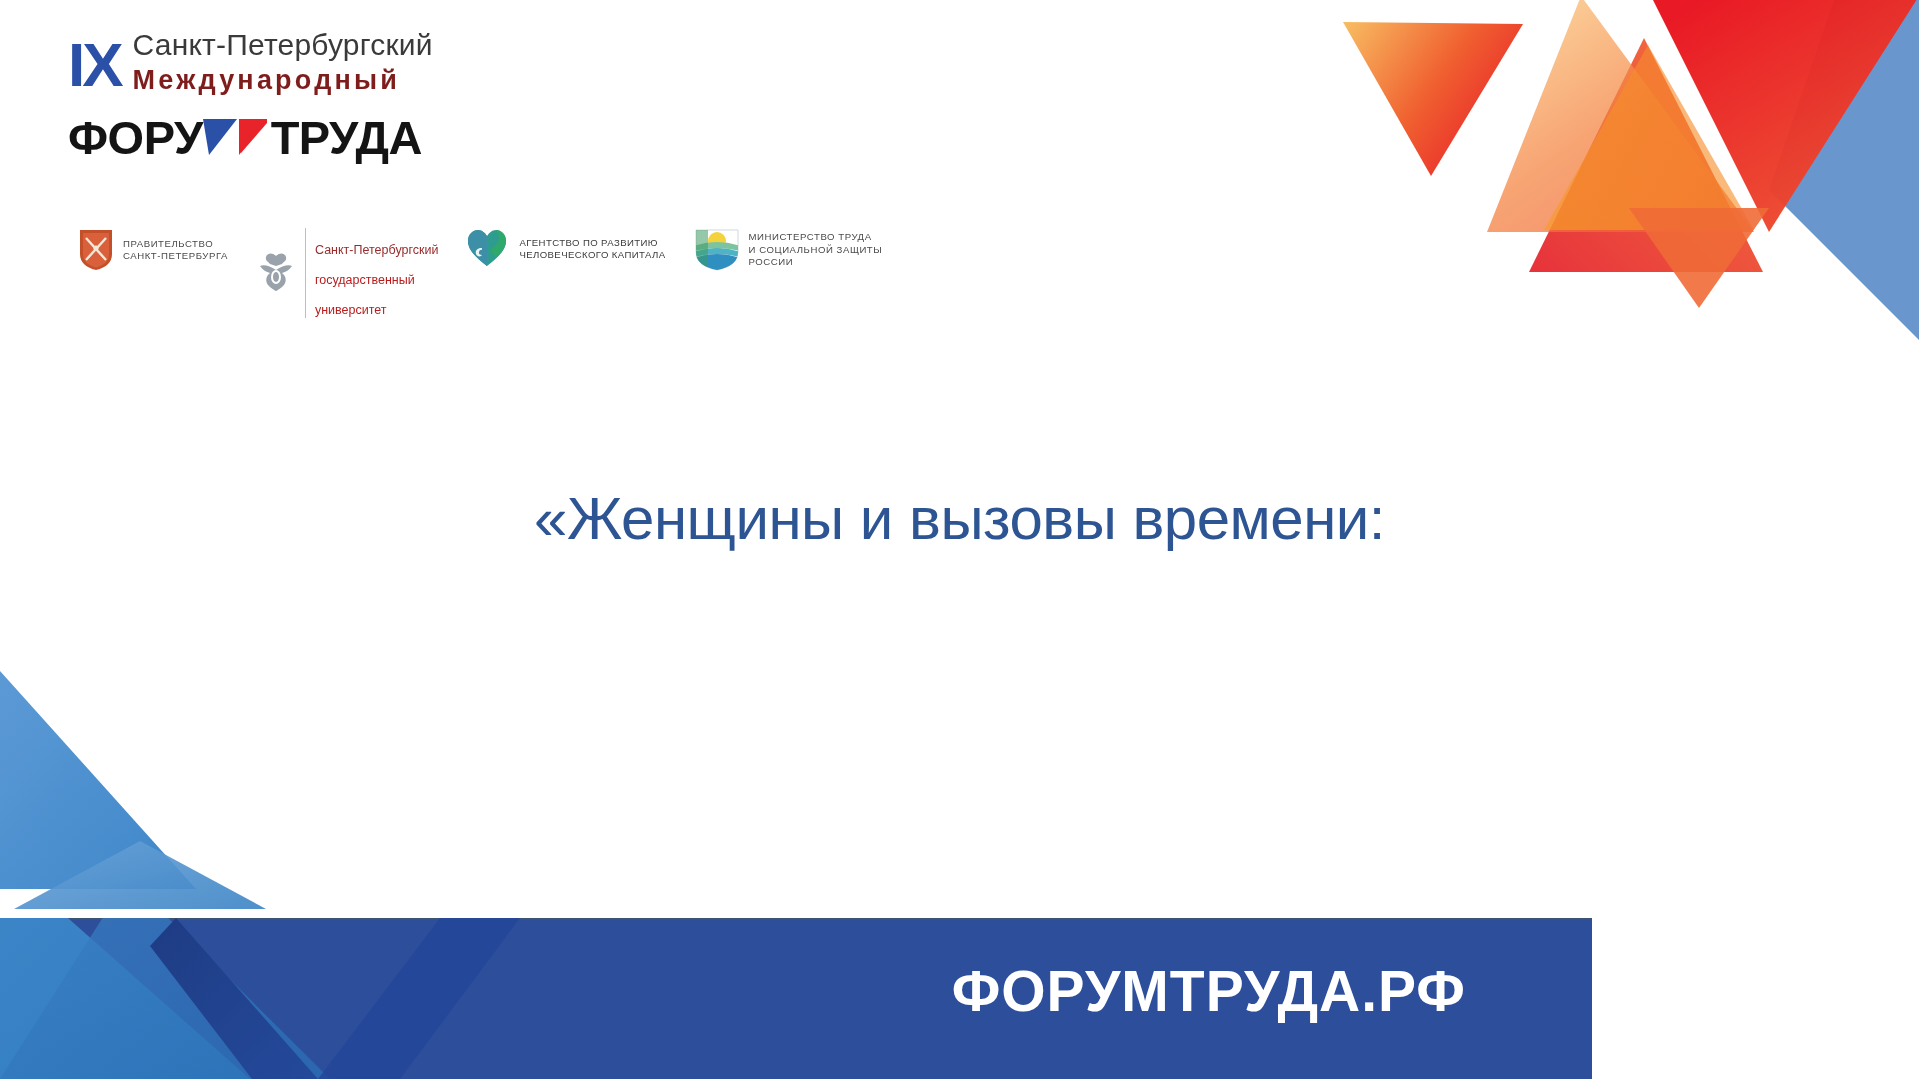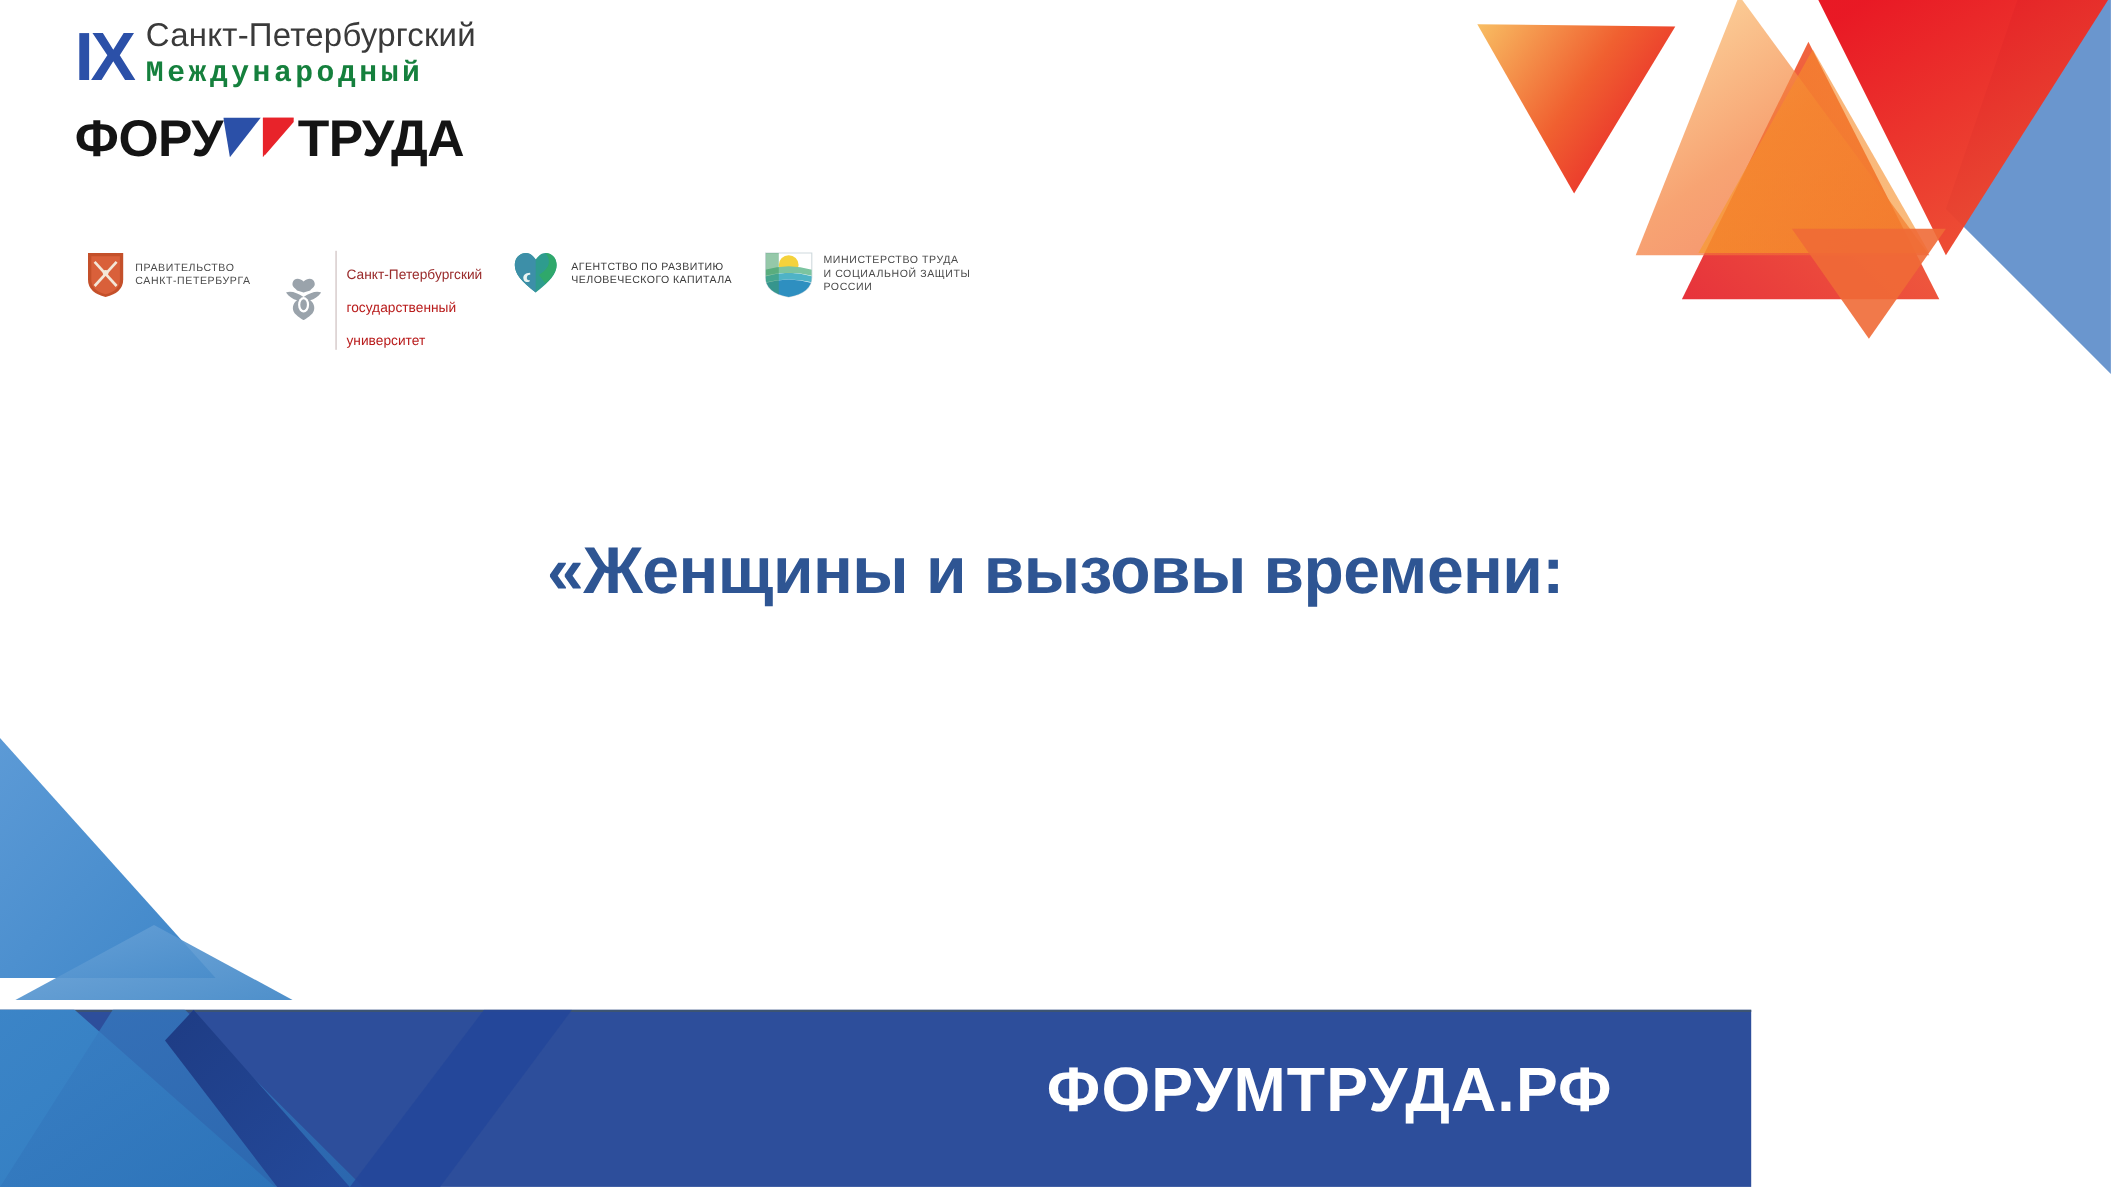--- a/index.html
+++ b/index.html
@@ -22,21 +22,21 @@
   
   .deco { position: absolute; pointer-events: none; }
 
   #deco-top-right { top: 0; right: 0; width: 620px; height: 340px; }
   #deco-bottom-left { bottom: 0; left: 0; width: 560px; height: 470px; }
 
   
   #logo-block {
     position: absolute;
     left: 68px;
-    top: 16px;
+    top: 28px;
     width: 420px;
     height: 132px;
   }
 
   .logo-row1 {
     display: flex;
     align-items: flex-start;
     height: 84px;
   }
 
@@ -56,25 +56,25 @@
   .logo-spb {
     font-family: "Liberation Sans", sans-serif;
     font-weight: 400;
     font-size: 30px;
     line-height: 34px;
     color: #3a3a3a;
     letter-spacing: 0.2px;
   }
 
   .logo-intl {
-    font-family: Liberation Mono, monospace;
+    font-family: Liberation Sans, sans-serif;
     font-weight: 700;
     font-size: 27px;
     line-height: 32px;
-    color: #15803d;
+    color: #7f1d1d;
     letter-spacing: 3.2px;
     margin-top: 2px;
   }
 
   .logo-row2 {
     display: flex;
     align-items: center;
     margin-top: 2px;
     height: 46px;
   }
@@ -135,21 +135,21 @@
   .partner-text.adhc { color: #3b3b3b; letter-spacing: 0.4px; }
 
   
   #title {
     position: absolute;
     left: 0;
     top: 478px;
     width: 1919px;
     text-align: center;
     font-family: "Liberation Sans", sans-serif;
-    font-weight: 700;
+    font-weight: 400;
     font-size: 60px;
     line-height: 82px;
     color: #2E5593;
     letter-spacing: -0.5px;
   }
   #title .tl { display: block; }
 
   
   #footer-band {
     position: absolute;

